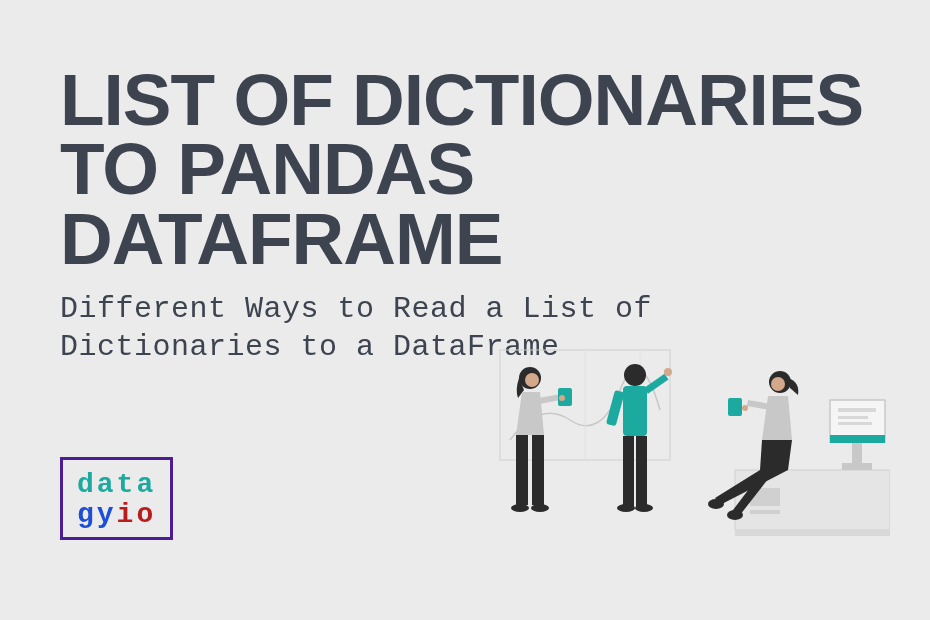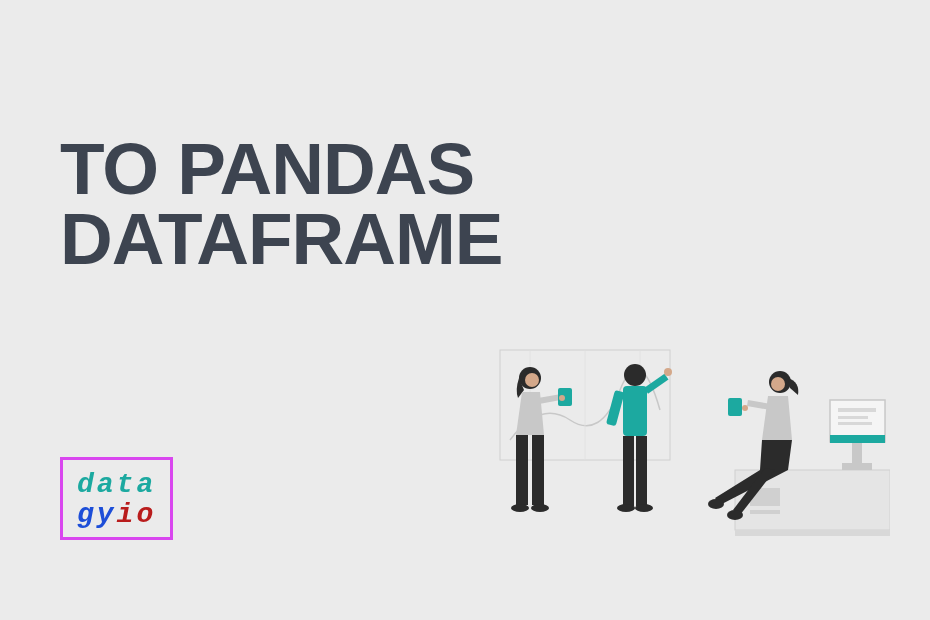--- a/index.html
+++ b/index.html
@@ -33,23 +33,22 @@
       font-size: 30px;
       line-height: 1.25;
       color: #3d4450;
       font-weight: 500;
       letter-spacing: 0.5px;
     }
     .logo-box {
       position: absolute;
       left: 60px;
       bottom: 80px;
-      border: 3px solid #d946ef;
+      border: 3px solid #4c1d95;
       padding: 10px 14px 8px 14px;
-      font-style: italic;
     }
     .logo-line {
       font-family: "Courier New", monospace;
       font-size: 28px;
       font-weight: bold;
       line-height: 1.05;
       letter-spacing: 3px;
     }
     .logo-data {
       color: #1ca9a0;
@@ -66,23 +65,24 @@
       bottom: 60px;
       width: 430px;
       height: 220px;
     }
   </style>
 </head>
 <body>
 
 <div class="container">
   <h1 class="title">
-    <br>
+    <span>LIST OF DICTIONARIES</span><br>
     <span>TO PANDAS DATAFRAME</span>
   </h1>
+  <p class="subtitle">Different Ways to Read a List of Dictionaries to a DataFrame</p>
 </div>
 
 <div class="logo-box">
   <div class="logo-line logo-data">data</div>
   <div class="logo-line">
     <span class="logo-gy">gy</span><span class="logo-io">io</span>
   </div>
 </div>
 
 <div class="illustration">

